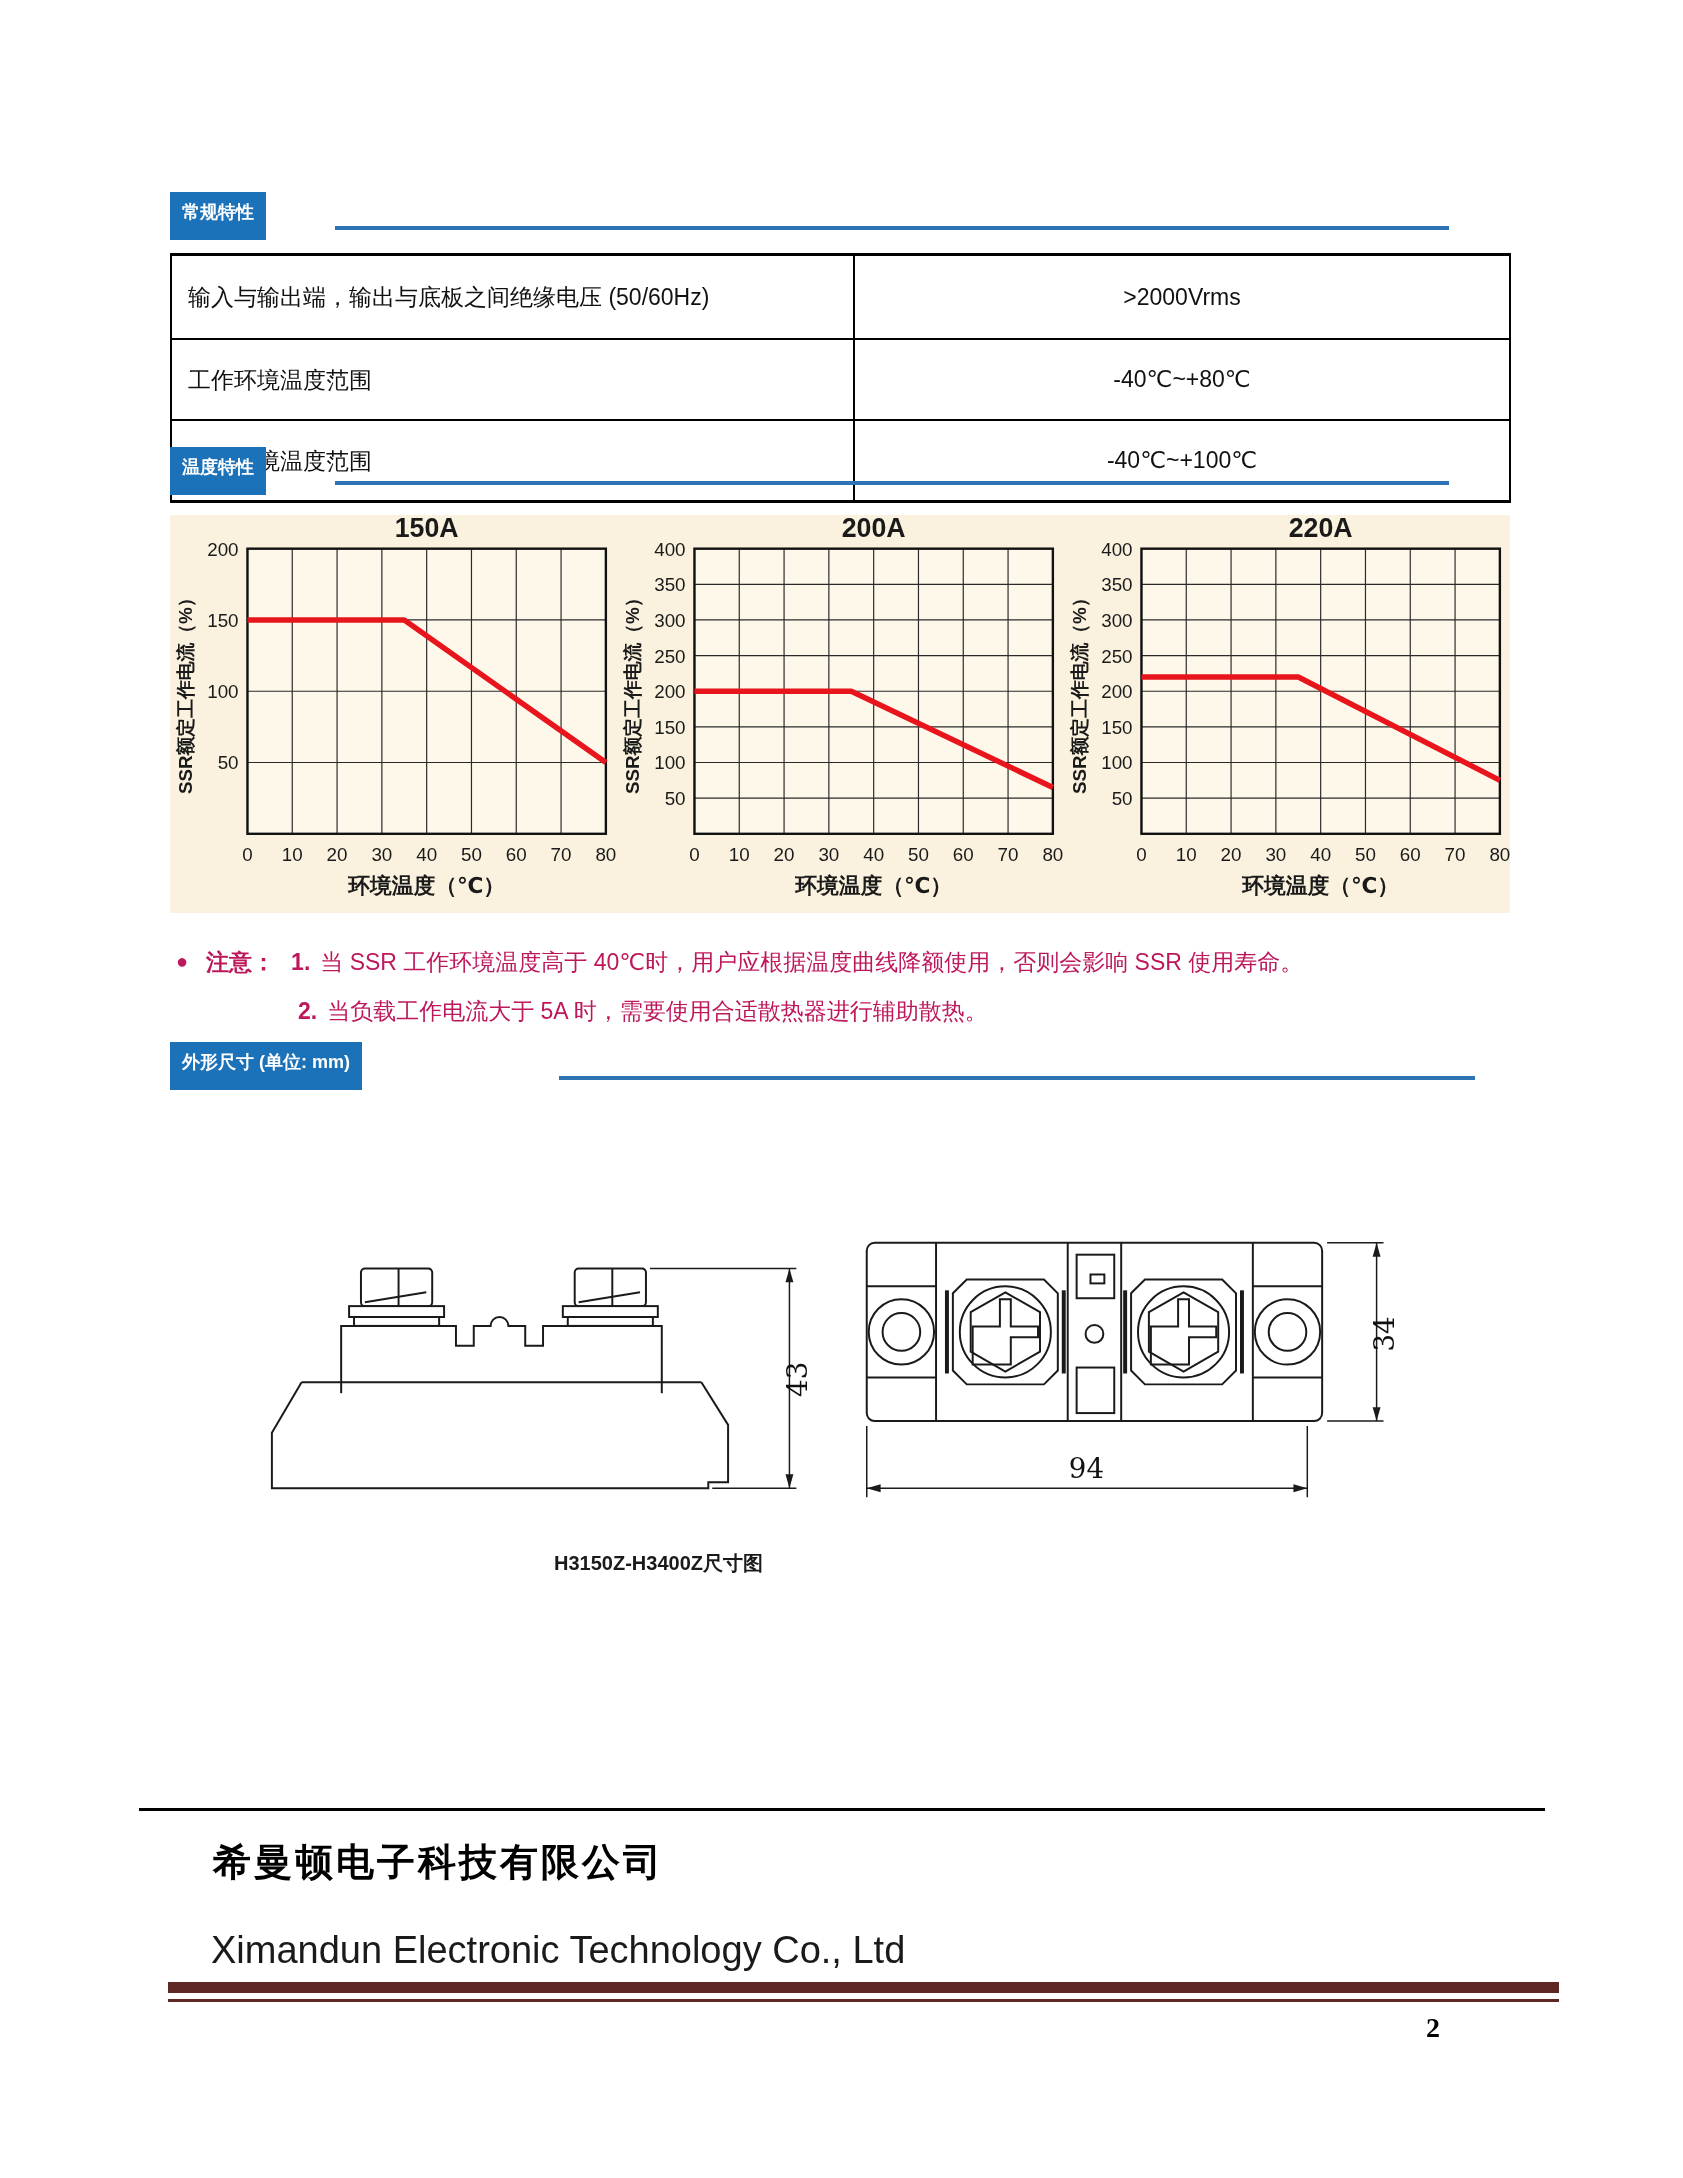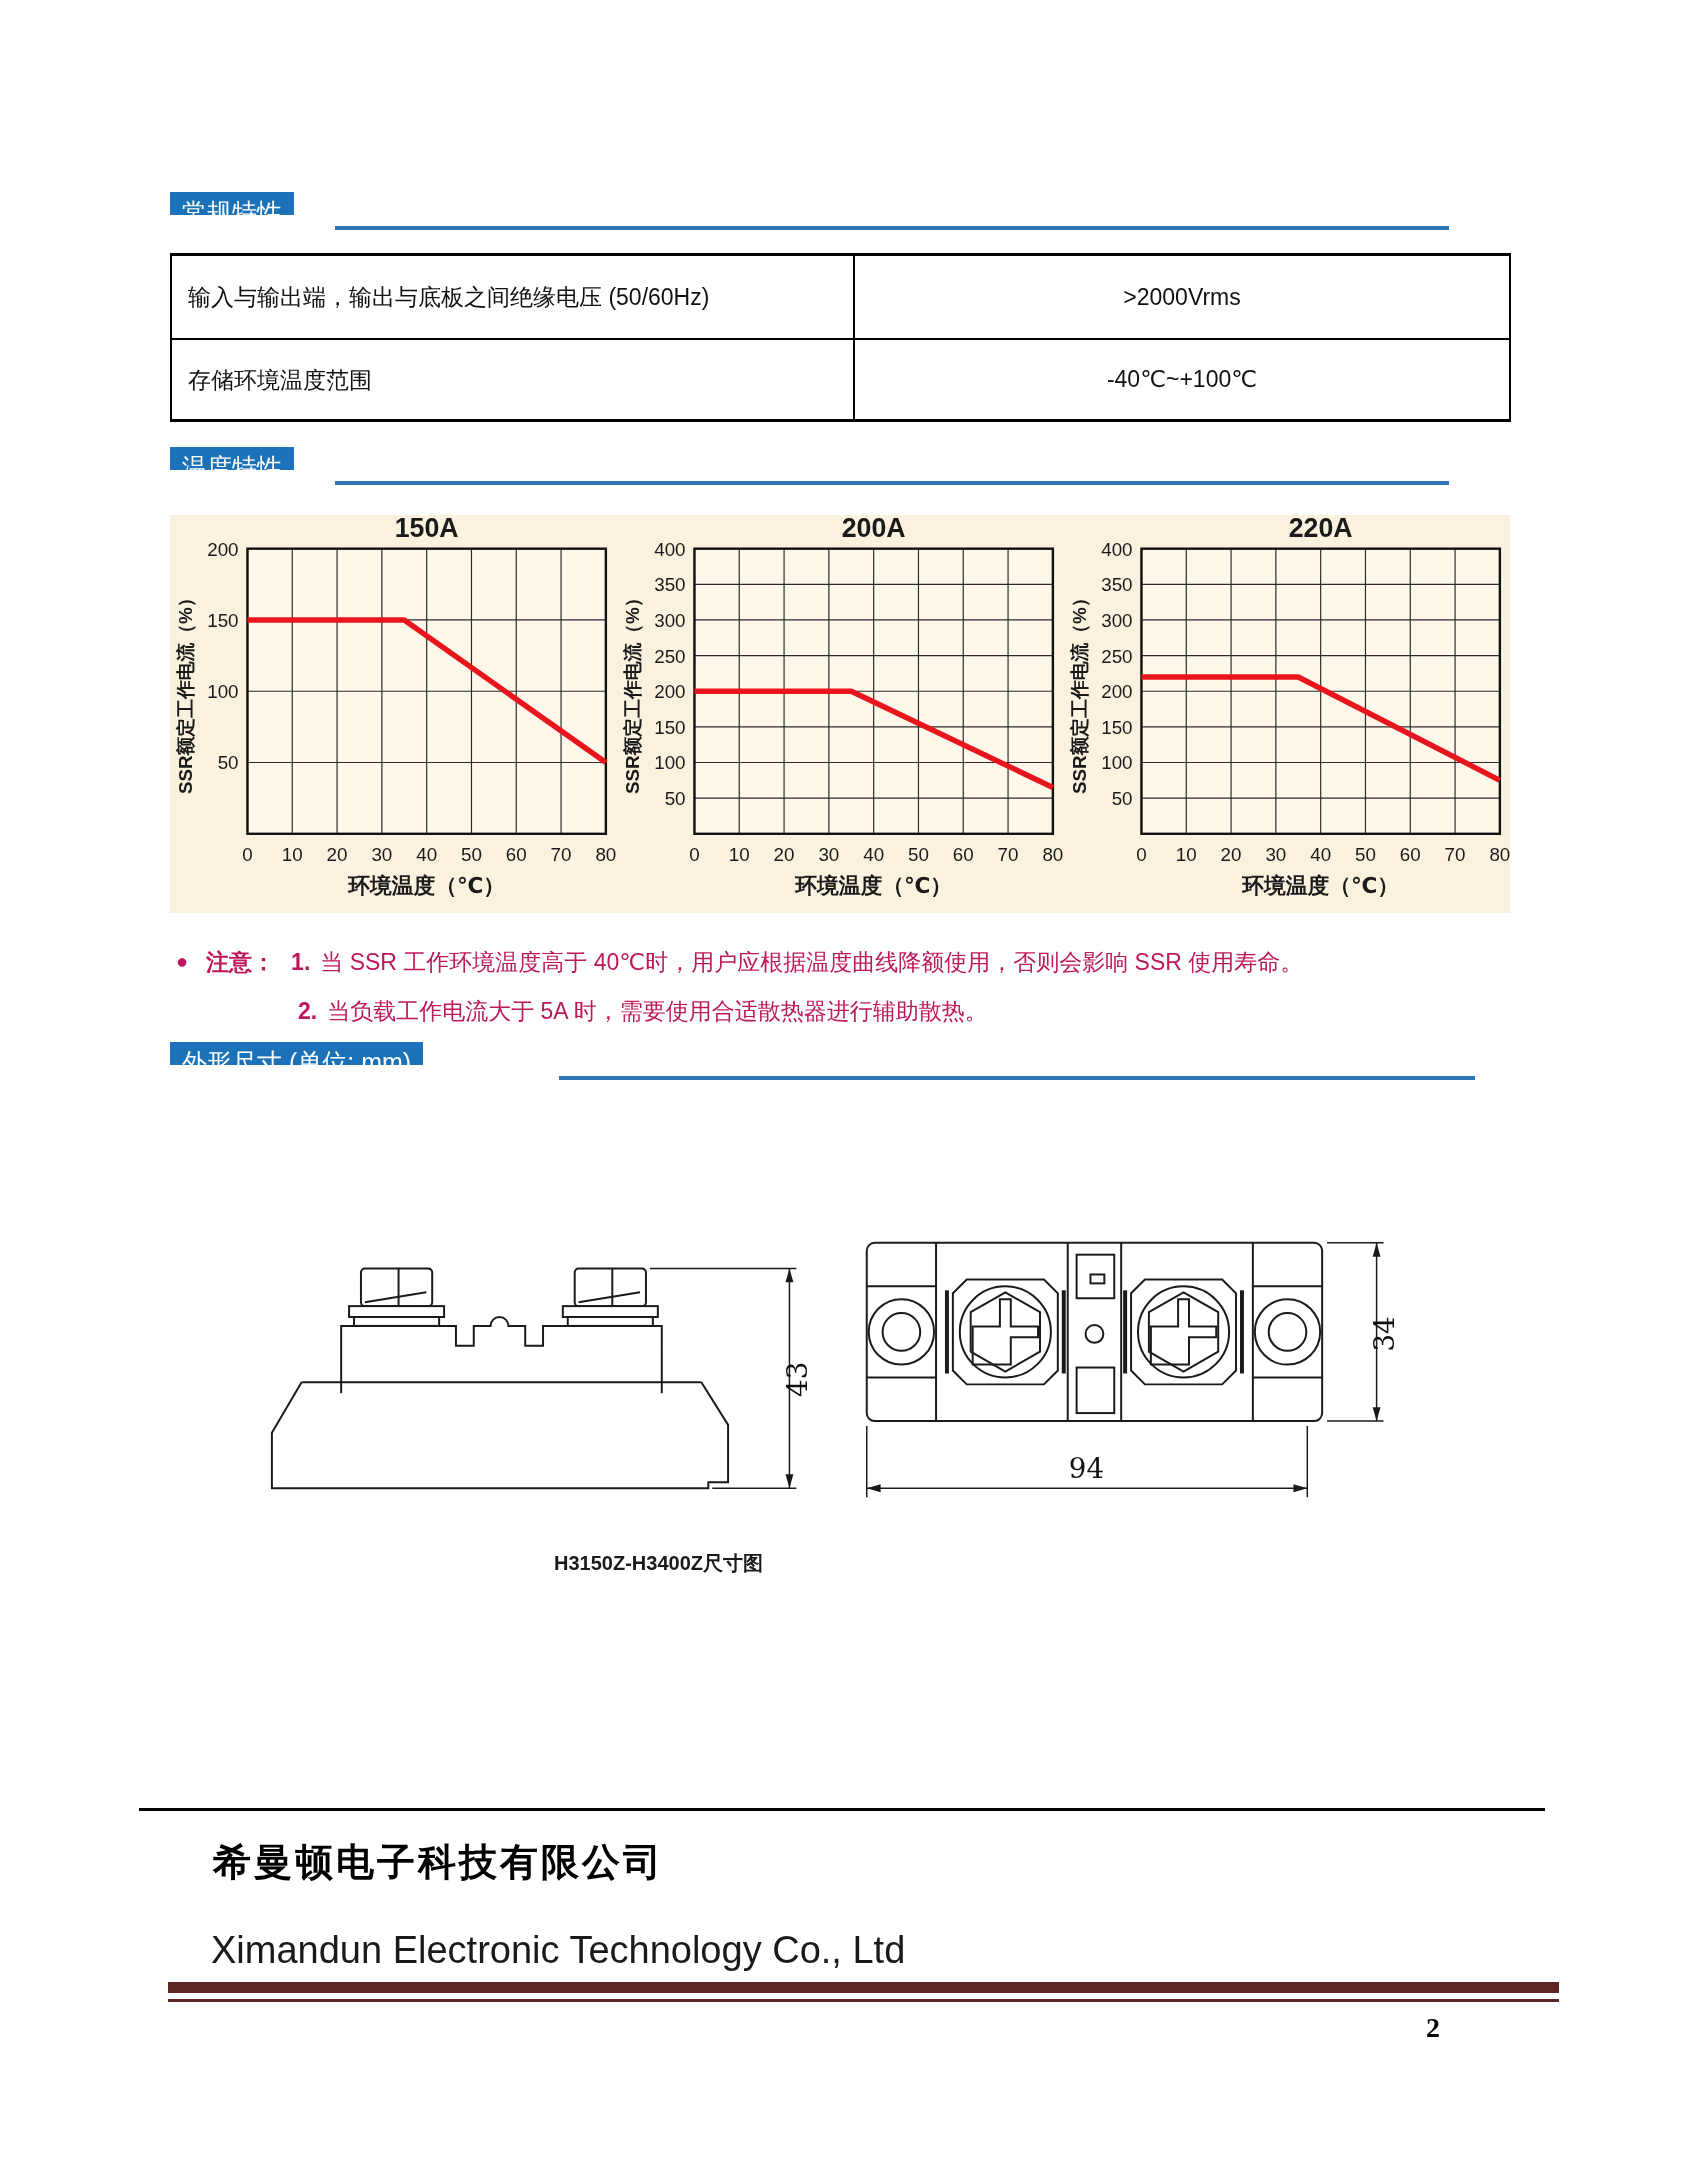--- a/index.html
+++ b/index.html
@@ -3,21 +3,21 @@
 <meta charset="utf-8">
 <style>
   html,body{margin:0;padding:0;background:#ffffff;}
   .page{
     position:relative;width:1683px;height:2178px;margin:0 auto;background:#ffffff;
     font-family:"Liberation Sans","DejaVu Sans",sans-serif;color:#111;overflow:hidden;
   }
   
   .sec-box{
     position:absolute;background:#1b72b9;color:#ffffff;
-    font-size:25px;line-height:40px;height:23px;padding:0 12px;white-space:nowrap;
+    font-size:18px;line-height:40px;height:48px;padding:0 12px;white-space:nowrap;font-weight:bold;
   }
   .sec-line{position:absolute;height:4px;background:#2e74b5;}
   
   .gtable{position:absolute;left:170px;top:253px;width:1340px;border-collapse:collapse;table-layout:fixed;}
   .gtable td{border:2px solid #000;height:45px;font-size:23px;padding:1px 0 0 16px;vertical-align:middle;}
   .gtable tr:first-child td{border-top:3px solid #000;height:48px;}
   .gtable tr:last-child td{border-bottom:3px solid #000;}
   .gtable td.val{text-align:center;padding:17px;}
   
   .chart-panel{
@@ -61,20 +61,24 @@
 
   <table class="gtable">
     <colgroup>
         <col style="width:683px">
         <col style="width:656px">
       </colgroup>
     <tbody>
         <tr>
       <td>输入与输出端，输出与底板之间绝缘电压 (50/60Hz)</td>
       <td class="val">&gt;2000Vrms</td>
+    </tr>
+    <tr>
+      <td>工作环境温度范围</td>
+      <td class="val">-40℃~+80℃</td>
     </tr>
     <tr>
       <td>存储环境温度范围</td>
       <td class="val">-40℃~+100℃</td>
     </tr>
   </tbody>
     </table>
 
   <div class="sec-box" style="left:170px;top:447px;text-align:right;">温度特性</div>
   <div class="sec-line" style="left:335px;top:481px;width:1114px;"></div>

